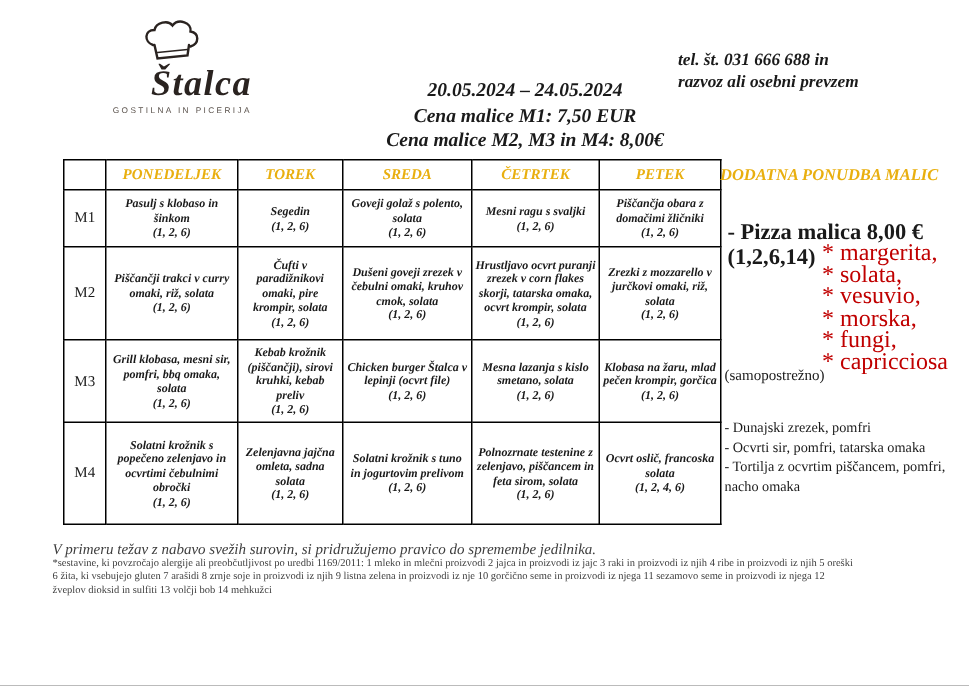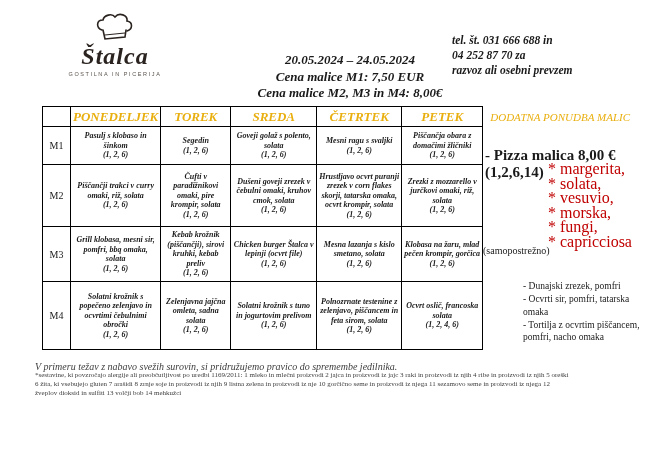--- a/index.html
+++ b/index.html
@@ -3,50 +3,50 @@
 <meta charset="utf-8">
 <style>
   * { margin:0; padding:0; box-sizing:border-box; }
   html,body { background:#888; }
   .page {
     position:relative; width:646px; height:457px; background:#ffffff;
     font-family:"Liberation Serif", serif; color:#1a1a1a; overflow:hidden;
     margin:0 auto;
   }
   
-  .logo { position:absolute; left:62px; top:12px; width:106px; text-align:center; }
+  .logo { position:absolute; left:62px; top:12px; width:106px; text-align:right; }
   .logo svg { display:block; margin:0 auto; }
   .logo-name { font-style:italic; font-weight:bold; font-size:24px; line-height:24px; color:#2a2320; letter-spacing:1px; }
   .logo-sub { font-family:"Liberation Sans", sans-serif; font-size:5.5px; letter-spacing:1.6px; color:#5a524c; margin-top:3px; }
   .hdr-center { position:absolute; left:228px; top:28px; width:244px; text-align:center;
     font-weight:bold; font-style:italic; font-size:13px; line-height:16.5px;margin-top:24px; }
   .hdr-right { position:absolute; left:452px; top:33px; width:192px; text-align:left;
     font-weight:bold; font-style:italic; font-size:11.5px; line-height:15px; }
   
   table.menu { position:absolute; left:42px; top:106px; border-collapse:collapse; table-layout:fixed; }
   table.menu th, table.menu td { border:1px solid #000; vertical-align:middle; text-align:center; padding:1px 2px; }
-  th.day { color:#E9AF0F; font-weight:bold; font-style:italic; font-size:13px; height:20px; }
+  th.day { color:#E9AF0F; font-weight:bold; font-style:italic; font-size:10px; height:20px; }
   th.corner { height:20px; }
   th.mrow { font-weight:normal; font-size:10px; font-style:normal; }
   td.dish { font-weight:bold; font-style:italic; font-size:8px; line-height:9.5px; white-space:pre-line; }
   tr.r-m1 td, tr.r-m1 th { height:38px; }
   tr.r-m2 td, tr.r-m2 th { height:62px; }
   tr.r-m3 td, tr.r-m3 th { height:55px; }
   tr.r-m4 td, tr.r-m4 th { height:68px; }
   
-  .side-title { position:absolute; left:480px; top:110px; width:150px; text-align:right;
-    color:#E9AF0F; font-weight:normal; font-style:italic; font-size:11px; line-height:14px; }
+  .side-title { position:absolute; left:480px; top:110px; width:150px; text-align:left;
+    color:#E9AF0F; font-weight:bold; font-style:italic; font-size:11px; line-height:14px; }
   .pizza-hdr { position:absolute; left:485px; top:147px; width:160px;
     font-weight:bold; font-size:15px; }
   .pizza-list { position:absolute; left:516px; top:162px; list-style:none;
     color:#C00000; font-size:16px; line-height:14.5px;margin-left:32px; }
   .soup { position:absolute; left:483px; top:244px; width:160px; font-size:10px; line-height:13px; }
   .extras { position:absolute; left:483px; top:280px; width:160px; list-style:none;
     font-size:9.5px; line-height:12.5px; }
-  .extras li { margin-bottom:0.5px;margin-left:40px; }
+  .extras li { margin-bottom:0.5px; }
   
   .footnote { position:absolute; left:35px; top:362px; width:606px; color:#3d3d3d; }
   .fn-disclaimer { font-style:italic; font-size:10px; line-height:9px; }
   .fn-allergens { font-size:7px; line-height:9px; white-space:pre-line; }
 </style>
 </head>
 <body>
 
 <div class="page">
 
@@ -65,21 +65,20 @@
   </div>
 
   <div class="hdr-center">
     <div>20.05.2024 – 24.05.2024</div>
     <div>Cena malice M1: 7,50 EUR</div>
     <div>Cena malice M2, M3 in M4: 8,00€</div>
   </div>
 
   <div class="hdr-right">
     <div>tel. št. 031 666 688 in</div>
-    <div>04 252 87 70 za</div>
     <div>razvoz ali osebni prevzem</div>
   </div>
 
   <table class="menu">
     <colgroup>
       <col style="width:28px">
         <col style="width:88px">
         <col style="width:70px">
       <col style="width:86px">
         <col style="width:85px">

